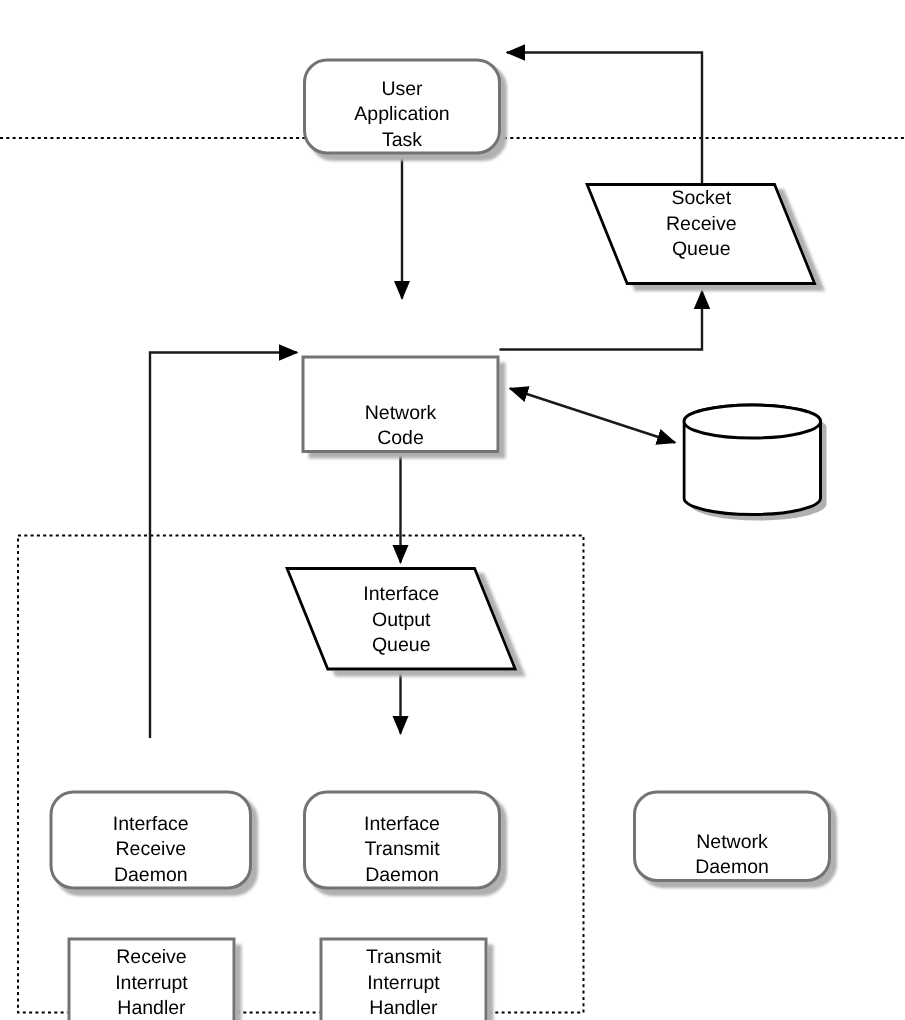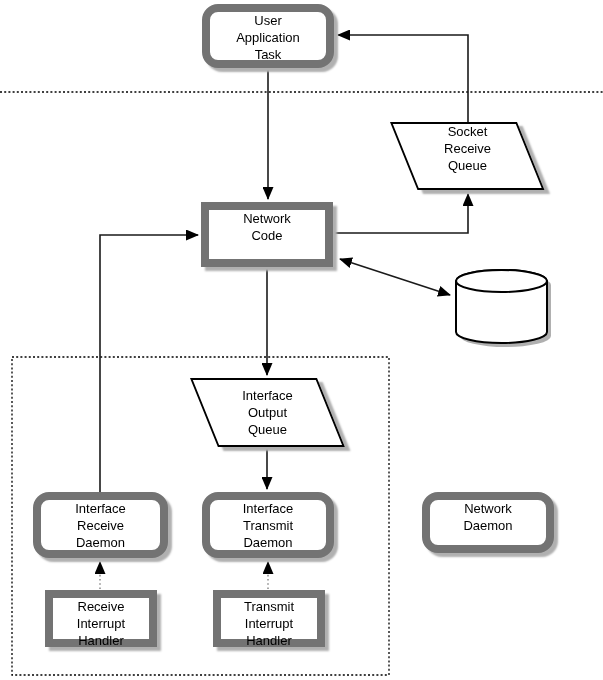--- a/index.html
+++ b/index.html
@@ -3,22 +3,22 @@
 <meta charset="utf-8">
 <style>
   html,body { margin:0; padding:0; background:#fff; }
   .stage {
     position:relative; width:603px; height:680px; background:#ffffff;
     font-family:"Liberation Sans", sans-serif; overflow:hidden; color:#000;
   }
   .wires { position:absolute; left:0; top:0; pointer-events:none; }
   .node {
     position:absolute; box-sizing:border-box; background:#ffffff;
-    border:8px solid #737373; box-shadow:4px 4px 2px #b0b0b0;
-    display:flex; align-items:flex-start; justify-content:center;
+    border:2px solid #737373; box-shadow:4px 4px 2px #b0b0b0;
+    display:flex; align-items:flex-end; justify-content:center;margin-top:35px;
   }
   .rounded { border-radius:16px; }
   .label {
     font-size:13px; line-height:17px; text-align:center;
     white-space:pre-line; color:#000;
   }
   .pnode { position:absolute; }
   .pskew {
     position:absolute; left:0; top:0; box-sizing:border-box;
     background:#ffffff; border:2px solid #000;

